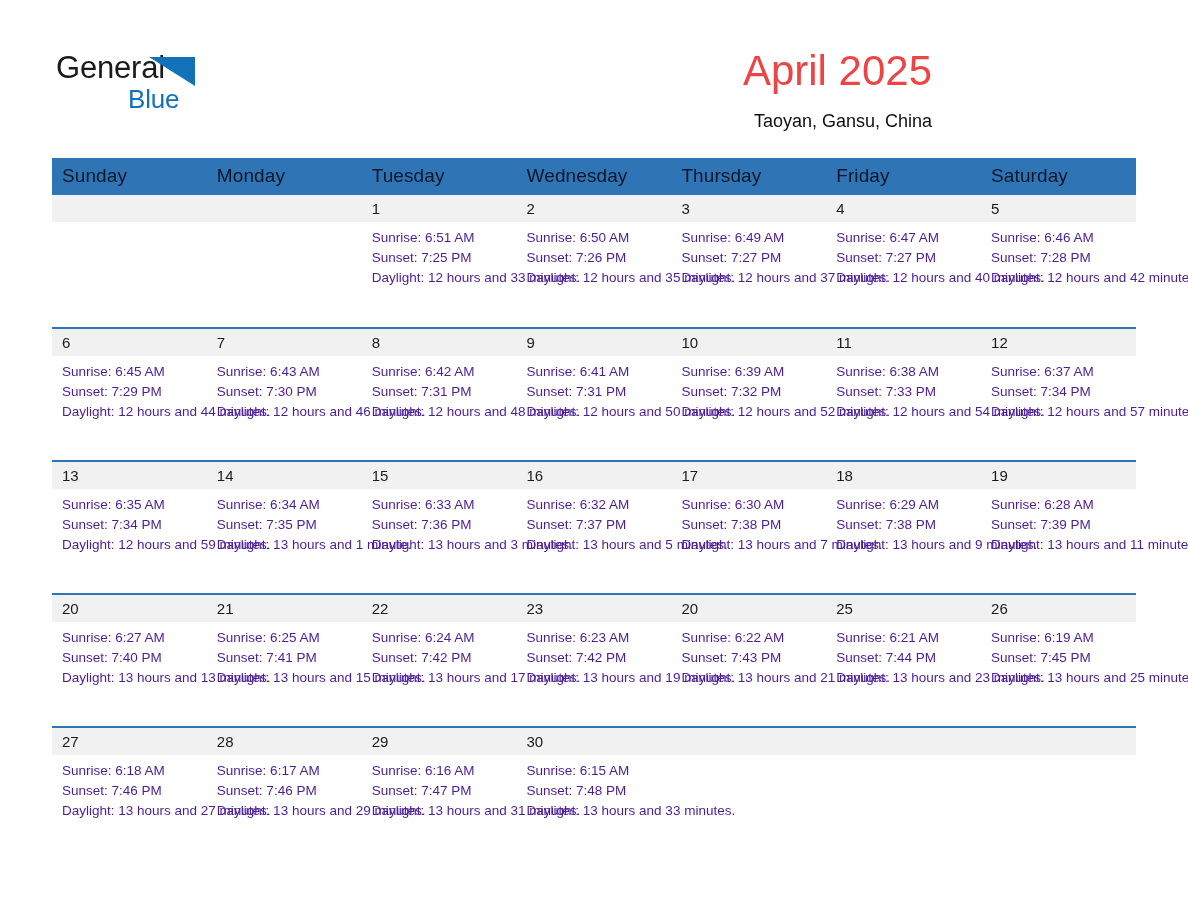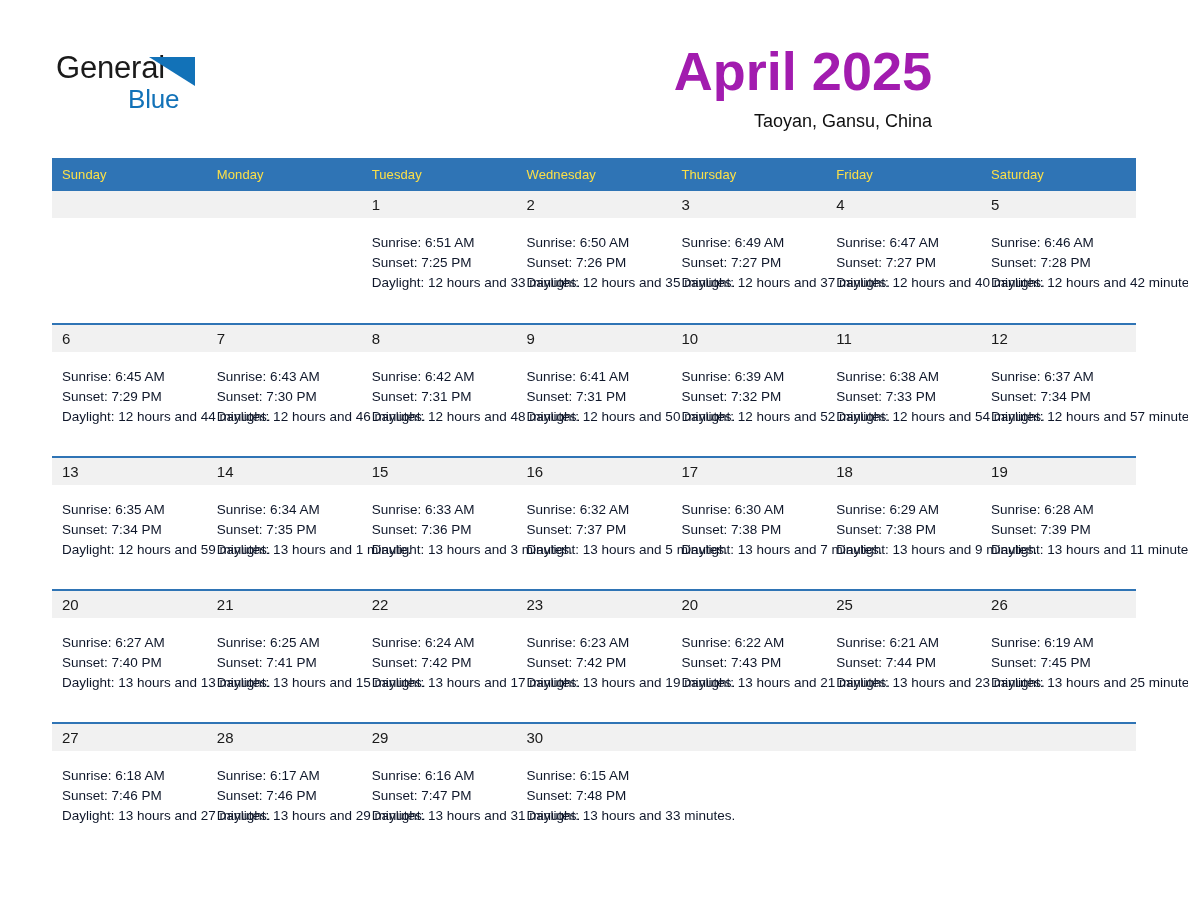--- a/index.html
+++ b/index.html
@@ -65,24 +65,24 @@
     letter-spacing: -0.2px;
     font-family: "Liberation Sans", sans-serif;
   }
   .title-block {
     position: absolute;
     right: 52px;
     top: 46px;
     text-align: right;
   }
   .cal-title {
-    font-size: 54px;
+    font-size: 42px;
     line-height: 50px;
-    font-weight: bold;
-    color: #a21caf;
+    font-weight: normal;
+    color: #ef4444;
     margin: 0;
     letter-spacing: 0px;
   }
   .cal-subtitle {
     font-size: 18px;
     line-height: 30px;
     color: #101010;
     margin: 10px 0 0 0;
     letter-spacing: 0px;
   }
@@ -91,22 +91,22 @@
   .calendar {
     position: absolute;
     left: 52px;
     top: 158px;
     width: 1084px;
     border-collapse: collapse;
     table-layout: fixed;
   }
   .calendar th {
     background: #2f74b5;
-    color: #fde047;
-    font-size: 13px;
+    color: #0f172a;
+    font-size: 19px;
     font-weight: normal;
     text-align: left;
     padding: 7px 0 8px 10px;
     height: 18px;
     vertical-align: middle;
     letter-spacing: 0.1px;
     margin-top: 27px;
   }
   .calendar td {
     vertical-align: top;
@@ -125,24 +125,24 @@
     line-height: 27px;
     padding: 0 0 0 10px;
     font-size: 15px;
     color: #1a1a1a;
     box-sizing: border-box;
   }
   td.empty .date-band {
     background: #f1f1f1;
   }
   .cell-body {
-    padding: 15px 8px 0 10px;
+    padding: 6px 8px 0 10px;
     font-size: 13.5px;
     line-height: 20.2px;
-    color: #0f172a;
+    color: #4c1d95;
   }
   .cell-body div {
     white-space: nowrap;
   }
   .daylight-line {
     white-space: normal;
   }
 </style>
 </head>
 <body>

